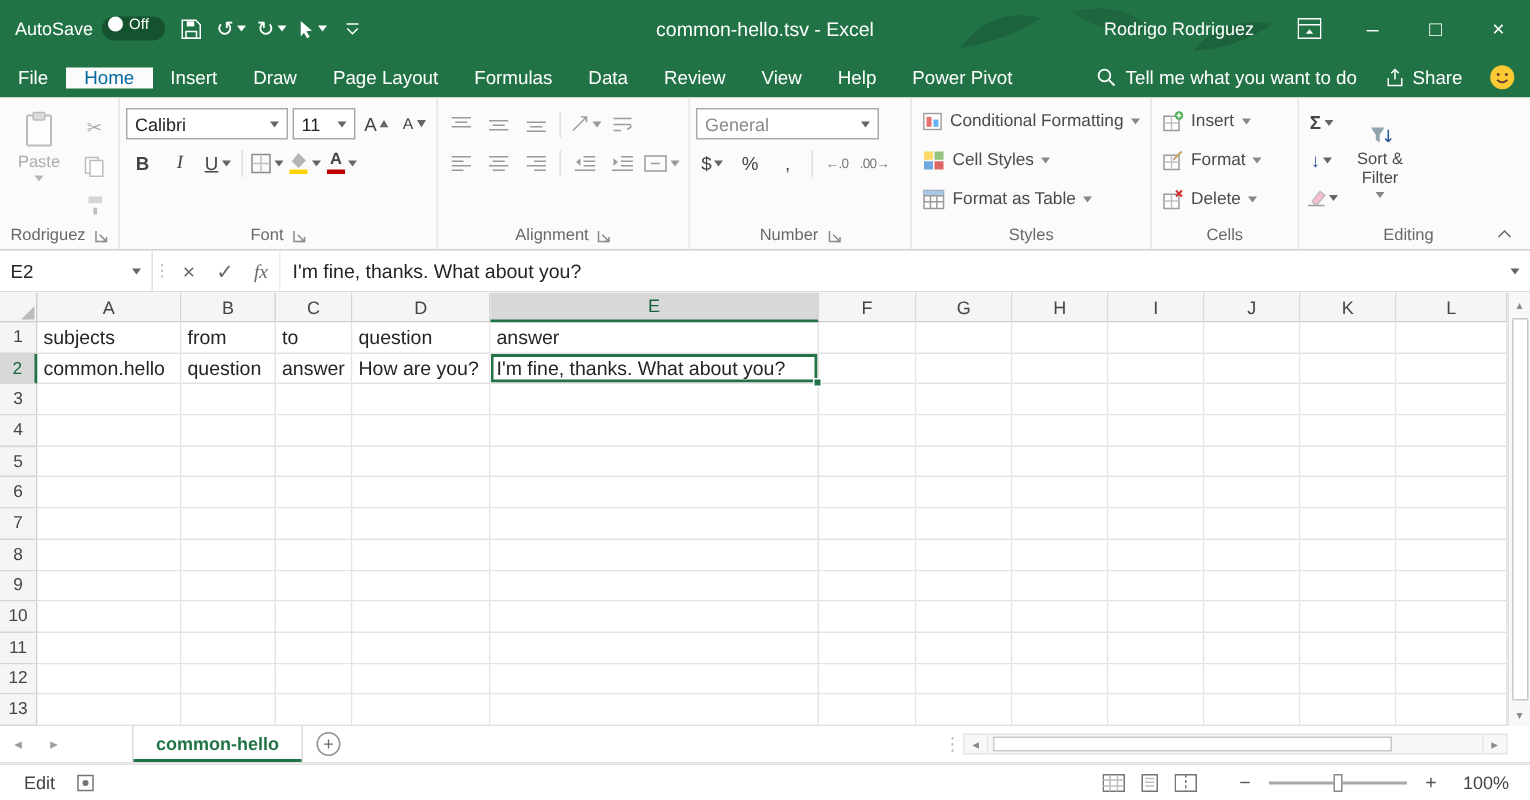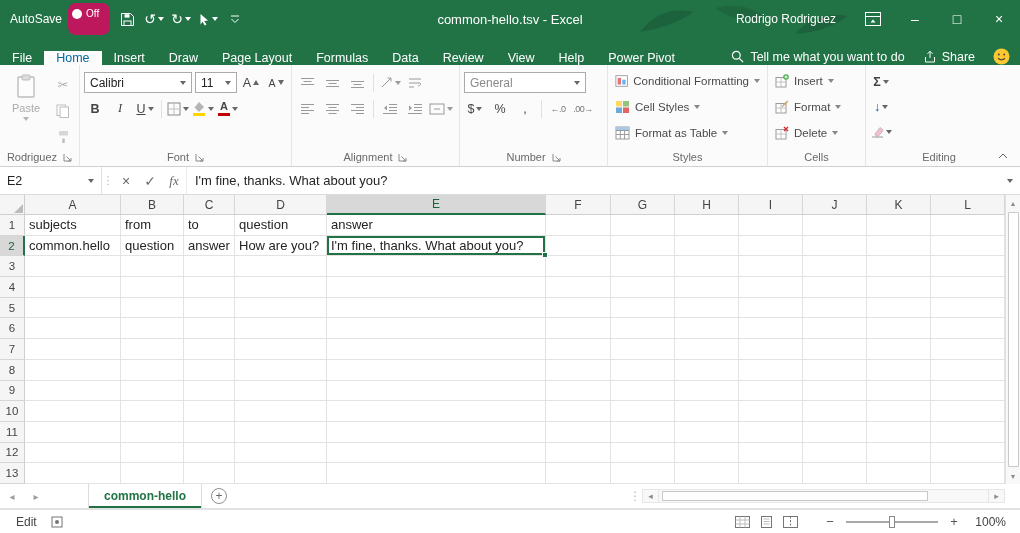--- a/index.html
+++ b/index.html
@@ -4,33 +4,33 @@
 <style>
 *{box-sizing:border-box;margin:0;padding:0}
 html,body{width:1020px;height:533px;overflow:hidden}
 body{font-family:"Liberation Sans",sans-serif;font-size:12px;color:#252423;background:#fff}
 .app{display:flex;flex-direction:column;height:533px;width:1020px}
 
 
 .titlebar{height:38px;background:#217346;color:#fff;display:flex;align-items:center;position:relative;flex:0 0 auto}
 .qat{display:flex;align-items:center;gap:7px;padding-left:10px;z-index:2}
 .autosave{display:flex;align-items:center;gap:6px;font-size:12px}
-.pill{width:42px;height:16px;border-radius:8px;background:#be185d;display:flex;align-items:flex-end;gap:4px;padding:16px 4px;cursor:pointer}
+.pill{width:42px;height:16px;border-radius:8px;background:#14532d;display:flex;align-items:flex-start;gap:4px;padding:0 4px;cursor:pointer}
 .knob{width:10px;height:10px;border-radius:50%;background:#fff}
 .pill-txt{font-size:10px;color:#fff}
 .qbtn{height:26px;min-width:20px;display:flex;align-items:center;justify-content:center;font-size:14px;color:#fff;gap:2px}
 .car{width:0;height:0;border-left:3.5px solid transparent;border-right:3.5px solid transparent;border-top:4px solid currentColor;display:inline-block}
 .win-title{position:absolute;left:0;right:0;text-align:center;font-size:13px;color:#fff;pointer-events:none;z-index:1}
 .tb-right{margin-left:auto;display:flex;align-items:center;z-index:2;height:38px}
 .user{font-size:12px;margin-right:16px}
 .winbtn{width:42px;height:38px;display:flex;align-items:center;justify-content:center;font-size:14px;color:#fff}
 .leafdec{position:absolute;right:160px;top:0;height:38px;z-index:0}
 
 
-.tabrow{height:27px;background:#217346;display:flex;align-items:flex-end;color:#fff;flex:0 0 auto}
+.tabrow{height:27px;background:#217346;display:flex;align-items:center;color:#fff;flex:0 0 auto}
 .rtab{padding:0 12px;display:flex;align-items:center;font-size:12.5px;cursor:pointer;white-space:nowrap}
 .rtab.active{background:#fbfbfb;color:#0369a1}
 .tabrow-right{margin-left:auto;display:flex;align-items:center;gap:18px;padding-right:10px}
 .tellme{display:flex;align-items:center;gap:6px;font-size:12.5px;white-space:nowrap}
 .share{display:flex;align-items:center;gap:5px;font-size:12.5px}
 
 
 .ribbon{height:102px;background:#fbfbfb;border-bottom:1px solid #d2d0ce;display:flex;flex:0 0 auto;position:relative;overflow:hidden}
 .rg{display:flex;flex-direction:column;border-right:1px solid #e6e6e6;padding:3px 4px 0;flex:0 0 auto}
 .rg-body{flex:1;display:flex;gap:4px}
@@ -514,20 +514,28 @@
               <span class="car" style="color:#666"></span>
             </span>
           <span class="ibtn">
               <svg width="13" height="12" viewBox="0 0 13 12">
                 <path d="M4 8l5-6.5 3.2 2.7L7.5 10H5z" fill="#f8bbd0" stroke="#bdbdbd"></path>
                 <path d="M1 11h11" stroke="#9a9a9a"></path>
               </svg>
               <span class="car" style="color:#666"></span>
             </span>
         </div>
+        <span class="tallbtn">
+          <svg width="15" height="14" viewBox="0 0 15 14">
+              <path d="M1 1h9L6.8 5.8v5.4l-2.6-2V5.8z" fill="#90a4ae"></path>
+              <path d="M12.5 2.5v8M12.5 10.5l-2-2.2M12.5 10.5l2-2.2" fill="none" stroke="#2b579a"></path>
+            </svg>
+          <span>Sort &amp; Filter</span>
+          <span class="car" style="color:#888"></span>
+        </span>
       </div>
       <div class="rg-label">
         <span>Editing</span>
       </div>
     </div>
 
     <span class="collapse">
       <svg width="10" height="6" viewBox="0 0 10 6">
           <path d="M1 5l4-4 4 4" fill="none" stroke="#666"></path>
         </svg>

